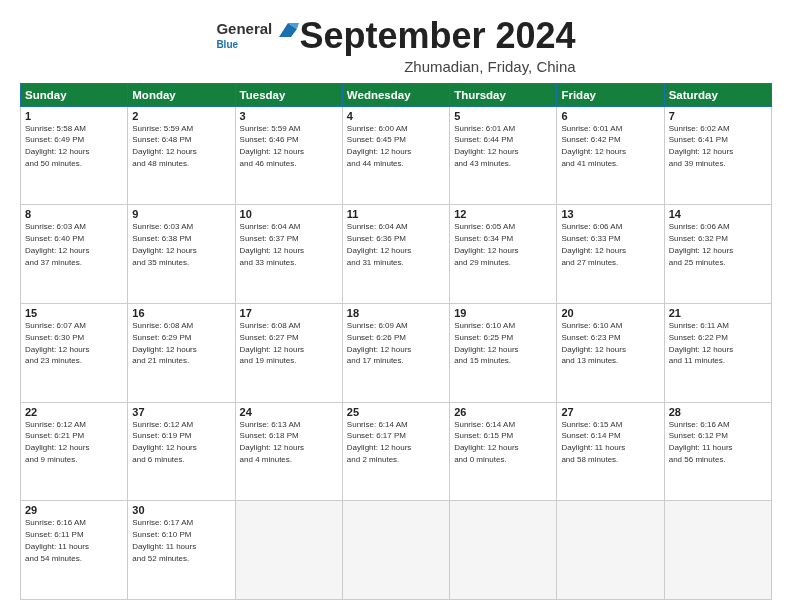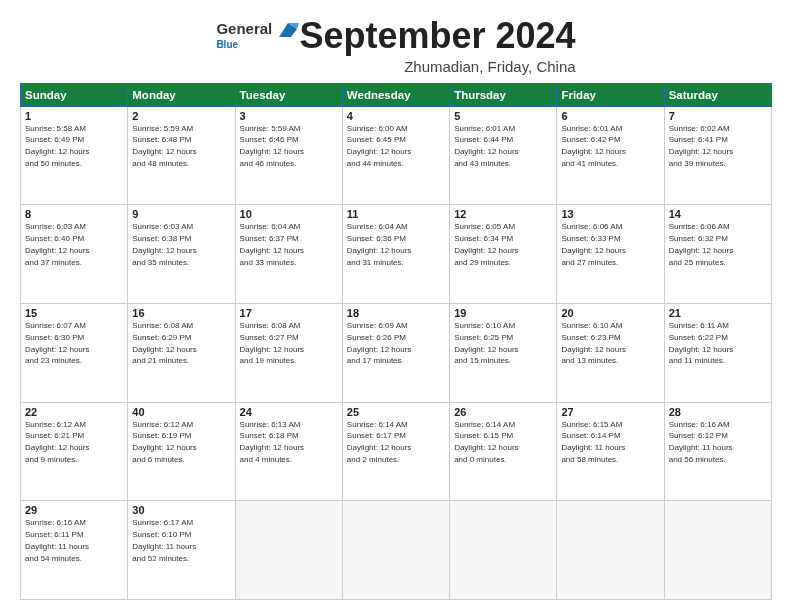--- a/index.html
+++ b/index.html
@@ -140,21 +140,21 @@
           <td><span class="day-num">15</span><span class="day-info">Sunrise: 6:07 AM<br>Sunset: 6:30 PM<br>Daylight: 12 hours<br>and 23 minutes.</span></td>
           <td><span class="day-num">16</span><span class="day-info">Sunrise: 6:08 AM<br>Sunset: 6:29 PM<br>Daylight: 12 hours<br>and 21 minutes.</span></td>
           <td><span class="day-num">17</span><span class="day-info">Sunrise: 6:08 AM<br>Sunset: 6:27 PM<br>Daylight: 12 hours<br>and 19 minutes.</span></td>
           <td><span class="day-num">18</span><span class="day-info">Sunrise: 6:09 AM<br>Sunset: 6:26 PM<br>Daylight: 12 hours<br>and 17 minutes.</span></td>
           <td><span class="day-num">19</span><span class="day-info">Sunrise: 6:10 AM<br>Sunset: 6:25 PM<br>Daylight: 12 hours<br>and 15 minutes.</span></td>
           <td><span class="day-num">20</span><span class="day-info">Sunrise: 6:10 AM<br>Sunset: 6:23 PM<br>Daylight: 12 hours<br>and 13 minutes.</span></td>
           <td><span class="day-num">21</span><span class="day-info">Sunrise: 6:11 AM<br>Sunset: 6:22 PM<br>Daylight: 12 hours<br>and 11 minutes.</span></td>
         </tr>
         <tr>
           <td><span class="day-num">22</span><span class="day-info">Sunrise: 6:12 AM<br>Sunset: 6:21 PM<br>Daylight: 12 hours<br>and 9 minutes.</span></td>
-          <td><span class="day-num">40</span><span class="day-info">Sunrise: 6:12 AM<br>Sunset: 6:19 PM<br>Daylight: 12 hours<br>and 6 minutes.</span></td>
+          <td><span class="day-num">37</span><span class="day-info">Sunrise: 6:12 AM<br>Sunset: 6:19 PM<br>Daylight: 12 hours<br>and 6 minutes.</span></td>
           <td><span class="day-num">24</span><span class="day-info">Sunrise: 6:13 AM<br>Sunset: 6:18 PM<br>Daylight: 12 hours<br>and 4 minutes.</span></td>
           <td><span class="day-num">25</span><span class="day-info">Sunrise: 6:14 AM<br>Sunset: 6:17 PM<br>Daylight: 12 hours<br>and 2 minutes.</span></td>
           <td><span class="day-num">26</span><span class="day-info">Sunrise: 6:14 AM<br>Sunset: 6:15 PM<br>Daylight: 12 hours<br>and 0 minutes.</span></td>
           <td><span class="day-num">27</span><span class="day-info">Sunrise: 6:15 AM<br>Sunset: 6:14 PM<br>Daylight: 11 hours<br>and 58 minutes.</span></td>
           <td><span class="day-num">28</span><span class="day-info">Sunrise: 6:16 AM<br>Sunset: 6:12 PM<br>Daylight: 11 hours<br>and 56 minutes.</span></td>
         </tr>
         <tr>
           <td><span class="day-num">29</span><span class="day-info">Sunrise: 6:16 AM<br>Sunset: 6:11 PM<br>Daylight: 11 hours<br>and 54 minutes.</span></td>
           <td><span class="day-num">30</span><span class="day-info">Sunrise: 6:17 AM<br>Sunset: 6:10 PM<br>Daylight: 11 hours<br>and 52 minutes.</span></td>
           <td class="empty"></td>

